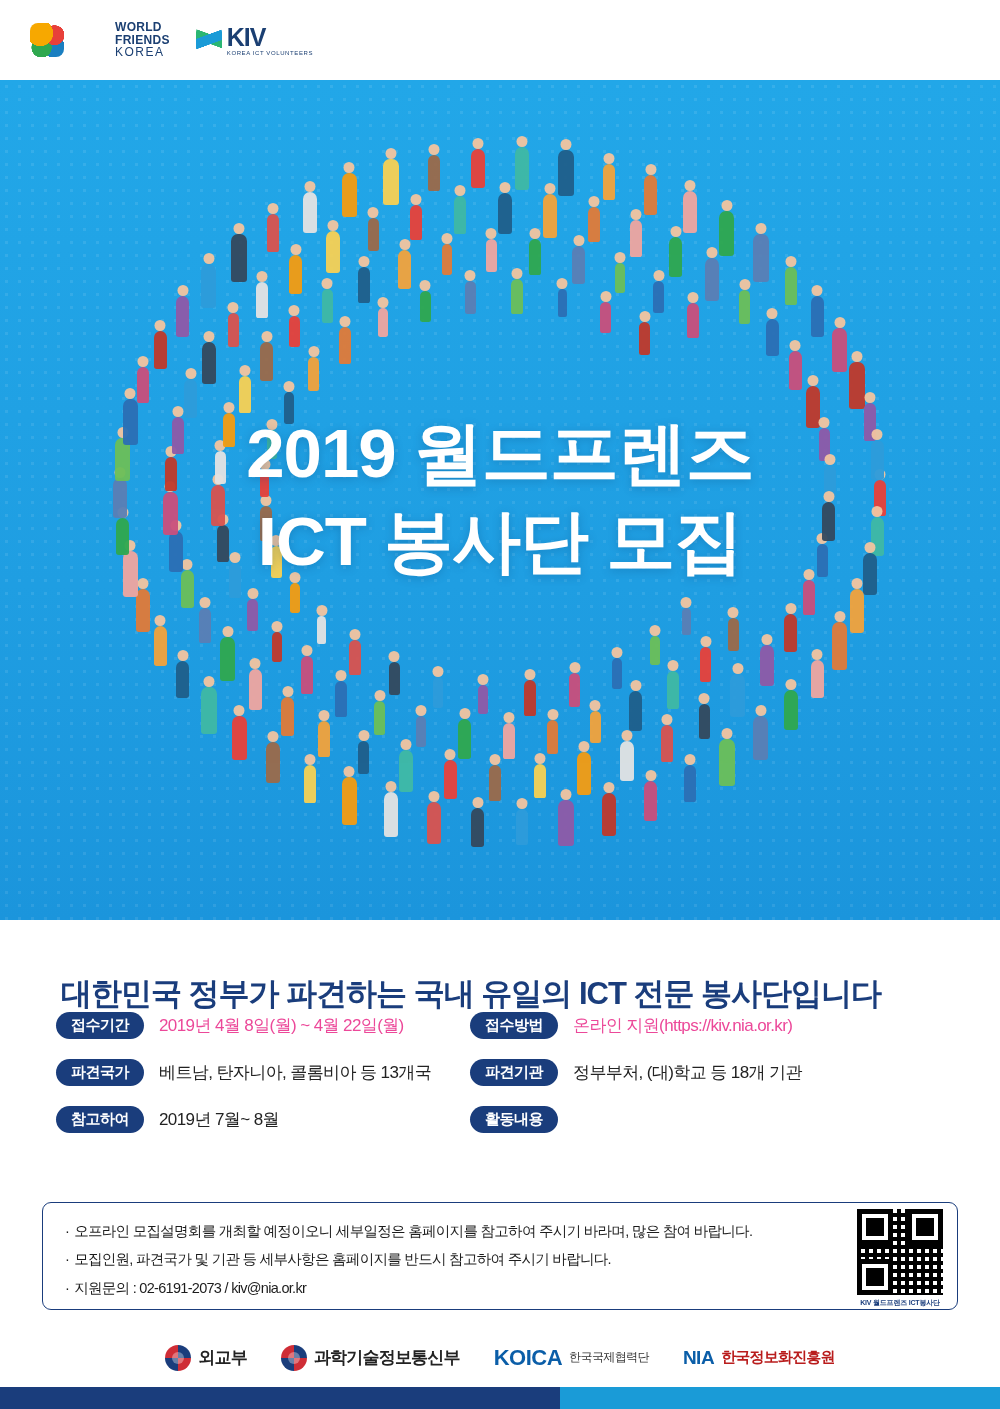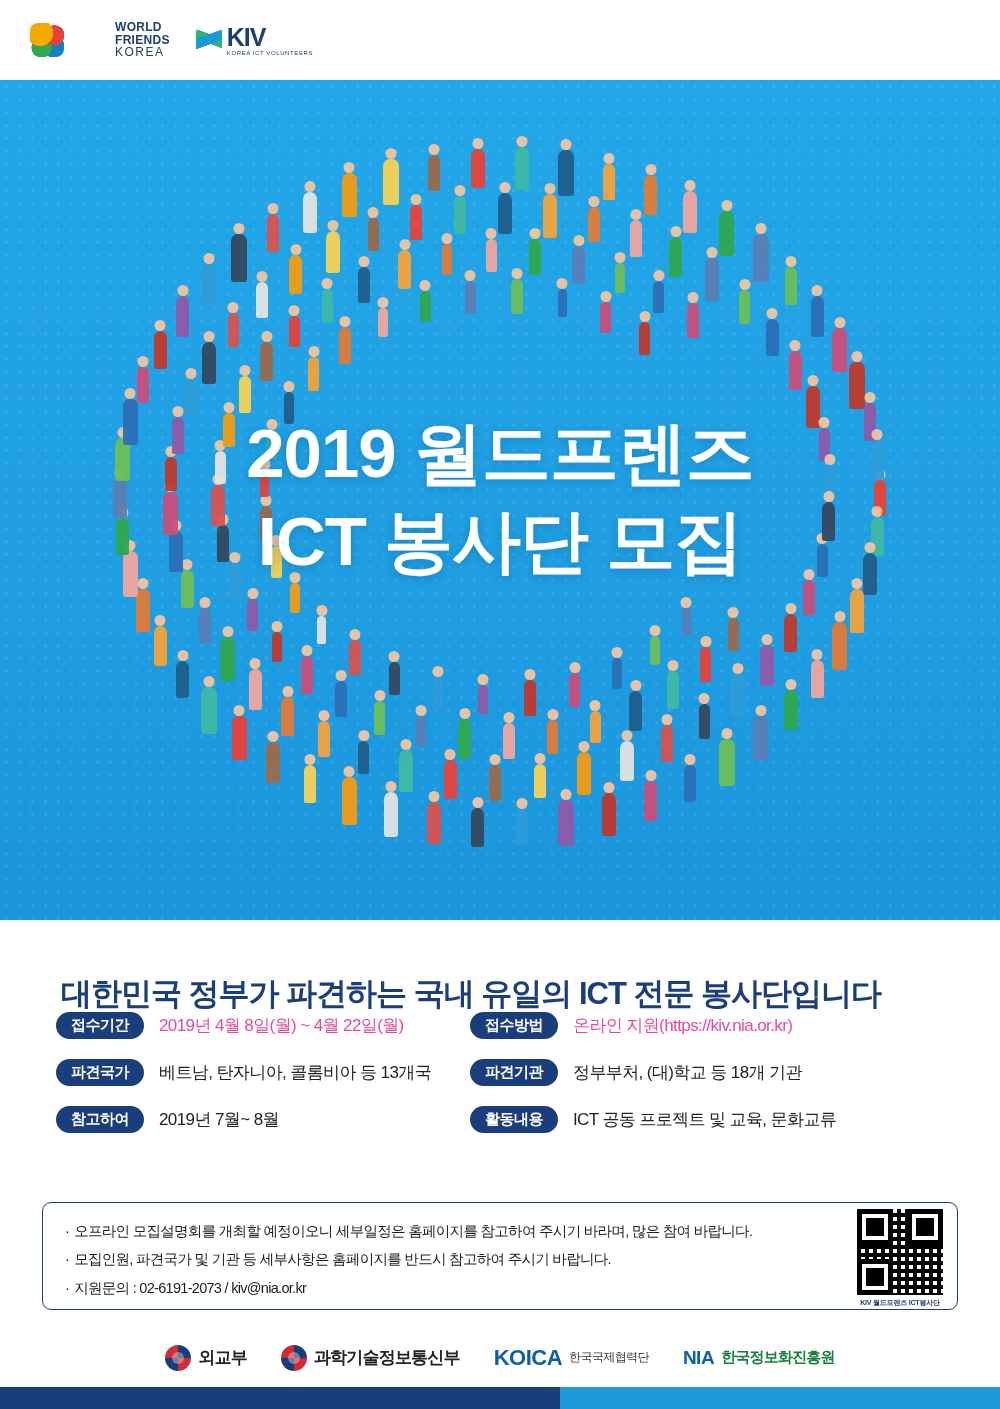--- a/index.html
+++ b/index.html
@@ -280,21 +280,21 @@
     border-radius: 50%;
     background: #ffffff;
     opacity: .35;
   }
   .f-label { font-size: 17px; color: #222; font-weight: bold; letter-spacing: -.8px; }
   .koica {
     font-size: 22px; font-weight: bold; color: #0b5ea8; letter-spacing: -.5px;
   }
   .koica-sub { font-size: 12px; color: #333; letter-spacing: -.6px; }
   .nia { font-size: 19px; font-weight: bold; color: #0b5ea8; letter-spacing: -.5px; }
-  .nia-sub { font-size: 15px; color: #15803d; font-weight: bold; letter-spacing: -.8px; }
+  .nia-sub { font-size: 15px; color: #b91c1c; font-weight: bold; letter-spacing: -.8px; }
 
   
   .bottom-bar {
     position: absolute;
     bottom: 0; left: 0;
     width: 1000px; height: 22px;
     background: linear-gradient(90deg, #1a3d7c 0 56%, #1a9bd7 56% 100%);
   }
 </style>
 </head>
@@ -511,21 +511,20 @@
       <div class="tag">파견기관</div>
       <div class="val">정부부처, (대)학교 등 18개 기관</div>
     </div>
 
     <div class="info-row">
       <div class="tag">참고하여</div>
       <div class="val">2019년 7월~ 8월</div>
     </div>
     <div class="info-row">
       <div class="tag">활동내용</div>
-      <div class="val">ICT 공동 프로젝트 및 교육, 문화교류</div>
     </div>
 
   </div>
 
   <div class="notes-box">
     <div class="note-line">
       <span class="bullet">·</span><span>오프라인 모집설명회를 개최할 예정이오니 세부일정은 홈페이지를 참고하여 주시기 바라며, 많은 참여 바랍니다.</span>
     </div>
     <div class="note-line">
       <span class="bullet">·</span><span>모집인원, 파견국가 및 기관 등 세부사항은 홈페이지를 반드시 참고하여 주시기 바랍니다.</span>

